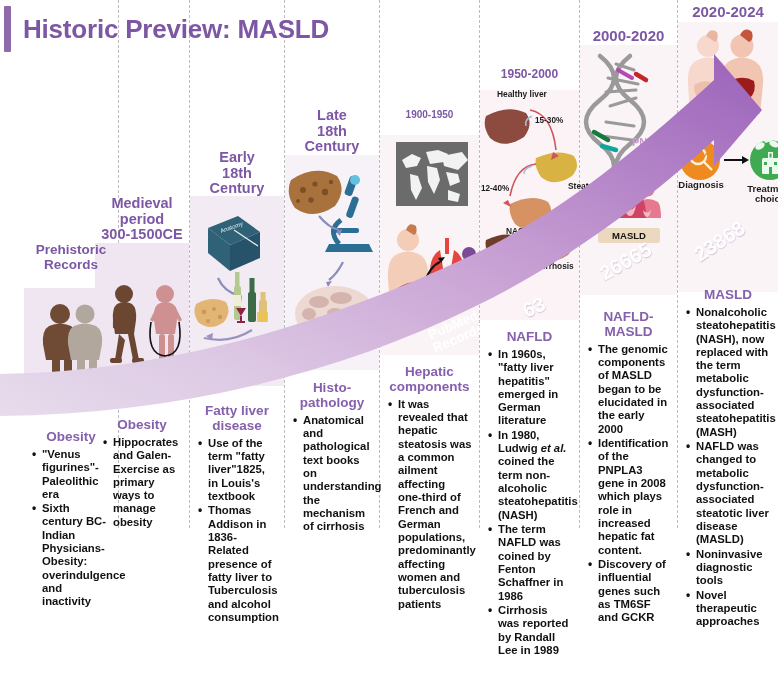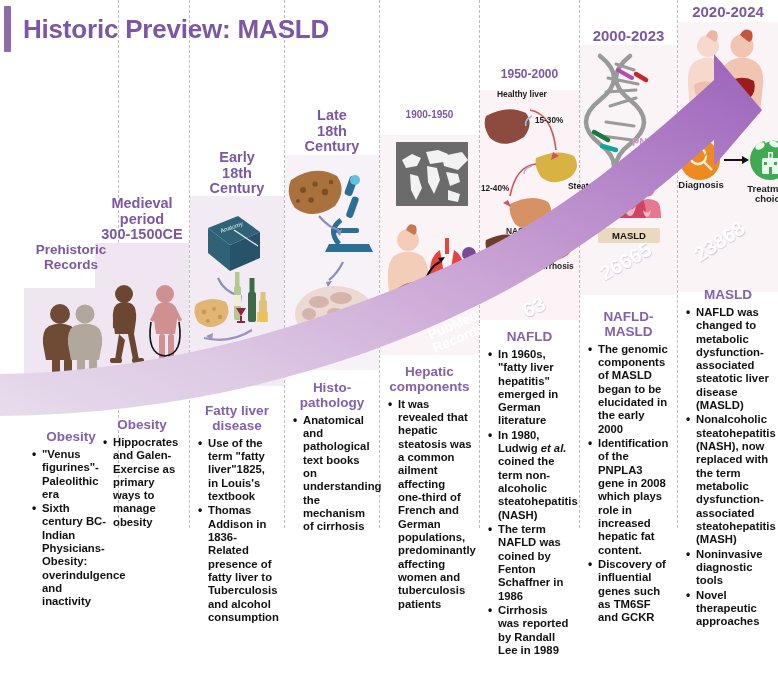--- a/index.html
+++ b/index.html
@@ -410,21 +410,21 @@
         <li>In 1980, Ludwig <i>et al.</i> coined the term non-alcoholic steatohepatitis (NASH)</li>
         <li>The term NAFLD was coined by Fenton Schaffner in 1986</li>
         <li>Cirrhosis was reported by Randall Lee  in 1989</li>
       </ul>
     </div>
   </div>
 
   <div class="col" style="left:580px; width:98px;">
     <div class="panel-tint" style="top:45px; height:250px; background:#fbf4f7;"></div>
     <div class="col-head" style="top:28px; font-size:15px;">
-      <span>2000-2023</span>
+      <span>2000-2020</span>
     </div>
     <div class="art" style="top:50px; height:215px;">
       <svg viewBox="0 0 98 215" width="98" height="215">
         <g fill="none" stroke="#9a9a9a" stroke-width="4.5" stroke-linecap="round">
           <path d="M50 6 q-28 22 0 44 q28 22 0 44 q-28 22 0 44"></path>
           <path d="M20 6 q28 22 0 44 q-28 22 0 44 q28 22 0 44"></path>
         </g>
         <g stroke-width="3" stroke-linecap="round">
           <path d="M36 14 l18 6" stroke="#9a9a9a"></path>
           <path d="M28 28 l30 6" stroke="#9a9a9a"></path>
@@ -508,22 +508,22 @@
           <ellipse cx="96" cy="120" rx="5" ry="3" transform="rotate(25 96 120)"></ellipse>
           <rect x="86" y="115" width="9" height="3" rx="1.5" transform="rotate(-20 90 116)"></rect>
         </g>
       </svg>
       <div class="circ-label" style="left:0px; top:156px; width:46px;">Diagnosis</div>
       <div class="circ-label" style="left:66px; top:160px; width:52px;"><span>Treatment choice</span></div>
     </div>
     <div class="body-block" style="top:288px;">
       <div class="body-title">MASLD</div>
       <ul class="body-list">
+        <li>Nonalcoholic steatohepatitis (NASH), now replaced with the term metabolic dysfunction-associated steatohepatitis (MASH)</li>
         <li>NAFLD was changed to metabolic dysfunction-associated steatotic liver disease (MASLD)</li>
-        <li>Nonalcoholic steatohepatitis (NASH), now replaced with the term metabolic dysfunction-associated steatohepatitis (MASH)</li>
         <li>Noninvasive diagnostic tools</li>
         <li>Novel therapeutic approaches</li>
       </ul>
     </div>
   </div>
 
 </div>
 
 <div id="arrow-wrap">
   <svg width="778" height="673" viewBox="0 0 778 673">

